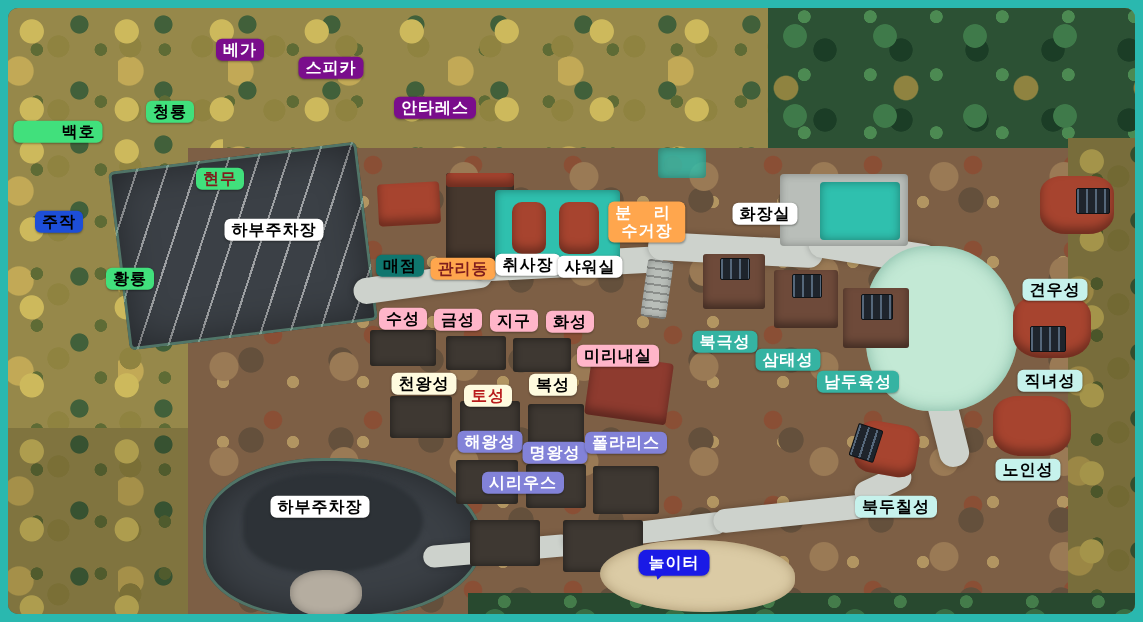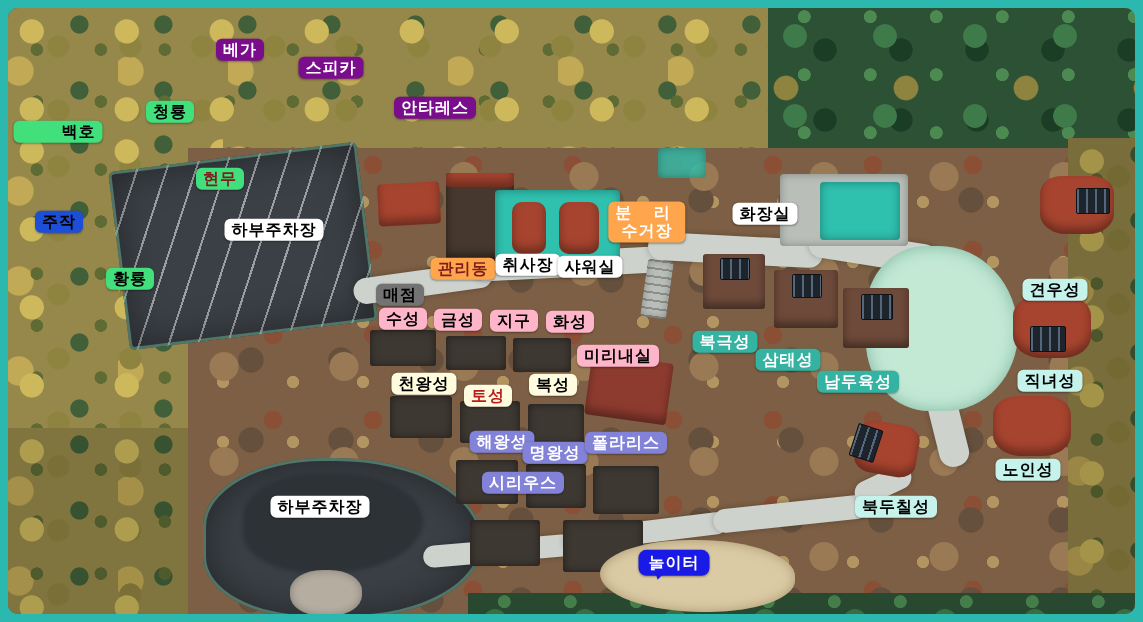--- a/index.html
+++ b/index.html
@@ -171,38 +171,38 @@
     <div class="layer" style="left:0;top:0;width:100%;height:100%;">
         <div class="lbl" style="left: 232px; top: 42px; background: rgb(122, 13, 140); color: rgb(255, 255, 255);">베가</div>
         <div class="lbl" style="left: 323px; top: 60px; background: rgb(122, 13, 140); color: rgb(255, 255, 255);">스피카</div>
         <div class="lbl" style="left: 427px; top: 100px; background: rgb(122, 13, 140); color: rgb(255, 255, 255);">안타레스</div>
         <div class="lbl" style="left: 162px; top: 104px; background: rgb(65, 224, 124); color: rgb(0, 0, 0);">청룡</div>
         <div class="lbl" style="left: 50px; top: 124px; background: rgb(65, 224, 124); color: rgb(0, 0, 0); padding-left: 48px;">백호</div>
         <div class="lbl" style="left: 176px; top: 171px; background: rgb(65, 224, 124); color: #7f1d1d; margin-left: 36px;">현무</div>
         <div class="lbl" style="left: 51px; top: 214px; background: #1d4ed8; color: rgb(0, 0, 0);">주작</div>
         <div class="lbl" style="left: 122px; top: 271px; background: rgb(65, 224, 124); color: rgb(0, 0, 0);">황룡</div>
         <div class="lbl" style="left: 266px; top: 222px; background: rgb(255, 255, 255); color: rgb(0, 0, 0);">하부주차장</div>
-        <div class="lbl" style="left: 392px; top: 258px; background: #737373; color: rgb(0, 0, 0); margin-top: 29px;">매점</div>
+        <div class="lbl" style="left: 392px; top: 258px; background: #0f766e; color: rgb(0, 0, 0);">매점</div>
         <div class="lbl" style="left: 455px; top: 261px; background: rgb(255, 166, 77); color: #7f1d1d; text-align: right;">관리동</div>
         <div class="lbl" style="left: 520px; top: 257px; background: rgb(255, 255, 255); color: rgb(0, 0, 0);">취사장</div>
         <div class="lbl" style="left: 582px; top: 259px; background: rgb(255, 255, 255); color: rgb(0, 0, 0);">샤워실</div>
         <div class="lbl" style="left: 639px; top: 214px; background: rgb(255, 166, 77); color: rgb(255, 255, 255);">
           <div style="letter-spacing: 9px;">분 리</div>
           <div>수거장</div>
         </div>
         <div class="lbl" style="left: 757px; top: 206px; background: rgb(255, 255, 255); color: rgb(0, 0, 0);">화장실</div>
         <div class="lbl" style="left: 395px; top: 311px; background: rgb(255, 181, 201); color: rgb(0, 0, 0);">수성</div>
         <div class="lbl" style="left: 450px; top: 312px; background: rgb(255, 181, 201); color: rgb(0, 0, 0);">금성</div>
         <div class="lbl" style="left: 506px; top: 313px; background: rgb(255, 181, 201); color: rgb(0, 0, 0);">지구</div>
         <div class="lbl" style="left: 562px; top: 314px; background: rgb(255, 181, 201); color: rgb(0, 0, 0);">화성</div>
         <div class="lbl" style="left: 610px; top: 348px; background: rgb(255, 181, 201); color: rgb(0, 0, 0);">미리내실</div>
         <div class="lbl" style="left: 416px; top: 376px; background: rgb(255, 251, 223); color: rgb(0, 0, 0);">천왕성</div>
         <div class="lbl" style="left: 480px; top: 388px; background: rgb(255, 251, 223); color: #b91c1c;">토성</div>
         <div class="lbl" style="left: 545px; top: 377px; background: rgb(255, 251, 223); color: rgb(0, 0, 0);">복성</div>
-        <div class="lbl" style="left: 482px; top: 434px; background: rgb(130, 130, 216); color: rgb(255, 255, 255); margin-left: 12px;">해왕성</div>
+        <div class="lbl" style="left: 482px; top: 434px; background: rgb(130, 130, 216); color: rgb(255, 255, 255);">해왕성</div>
         <div class="lbl" style="left: 547px; top: 435px; background: rgb(130, 130, 216); color: rgb(255, 255, 255); margin-top: 10px;">명왕성</div>
         <div class="lbl" style="left: 618px; top: 435px; background: rgb(130, 130, 216); color: rgb(255, 255, 255);">폴라리스</div>
         <div class="lbl" style="left: 515px; top: 475px; background: rgb(130, 130, 216); color: rgb(255, 255, 255);">시리우스</div>
         <div class="lbl" style="left: 717px; top: 334px; background: rgb(53, 179, 162); color: rgb(255, 255, 255);">북극성</div>
         <div class="lbl" style="left: 780px; top: 352px; background: rgb(53, 179, 162); color: rgb(255, 255, 255);">삼태성</div>
         <div class="lbl" style="left: 850px; top: 374px; background: rgb(53, 179, 162); color: rgb(255, 255, 255);">남두육성</div>
         <div class="lbl" style="left: 1047px; top: 282px; background: rgb(198, 242, 236); color: rgb(0, 0, 0);">견우성</div>
         <div class="lbl" style="left: 1042px; top: 373px; background: rgb(198, 242, 236); color: rgb(0, 0, 0);">직녀성</div>
         <div class="lbl" style="left: 1020px; top: 462px; background: rgb(198, 242, 236); color: rgb(0, 0, 0);">노인성</div>
         <div class="lbl" style="left: 888px; top: 499px; background: rgb(198, 242, 236); color: rgb(0, 0, 0);">북두칠성</div>

